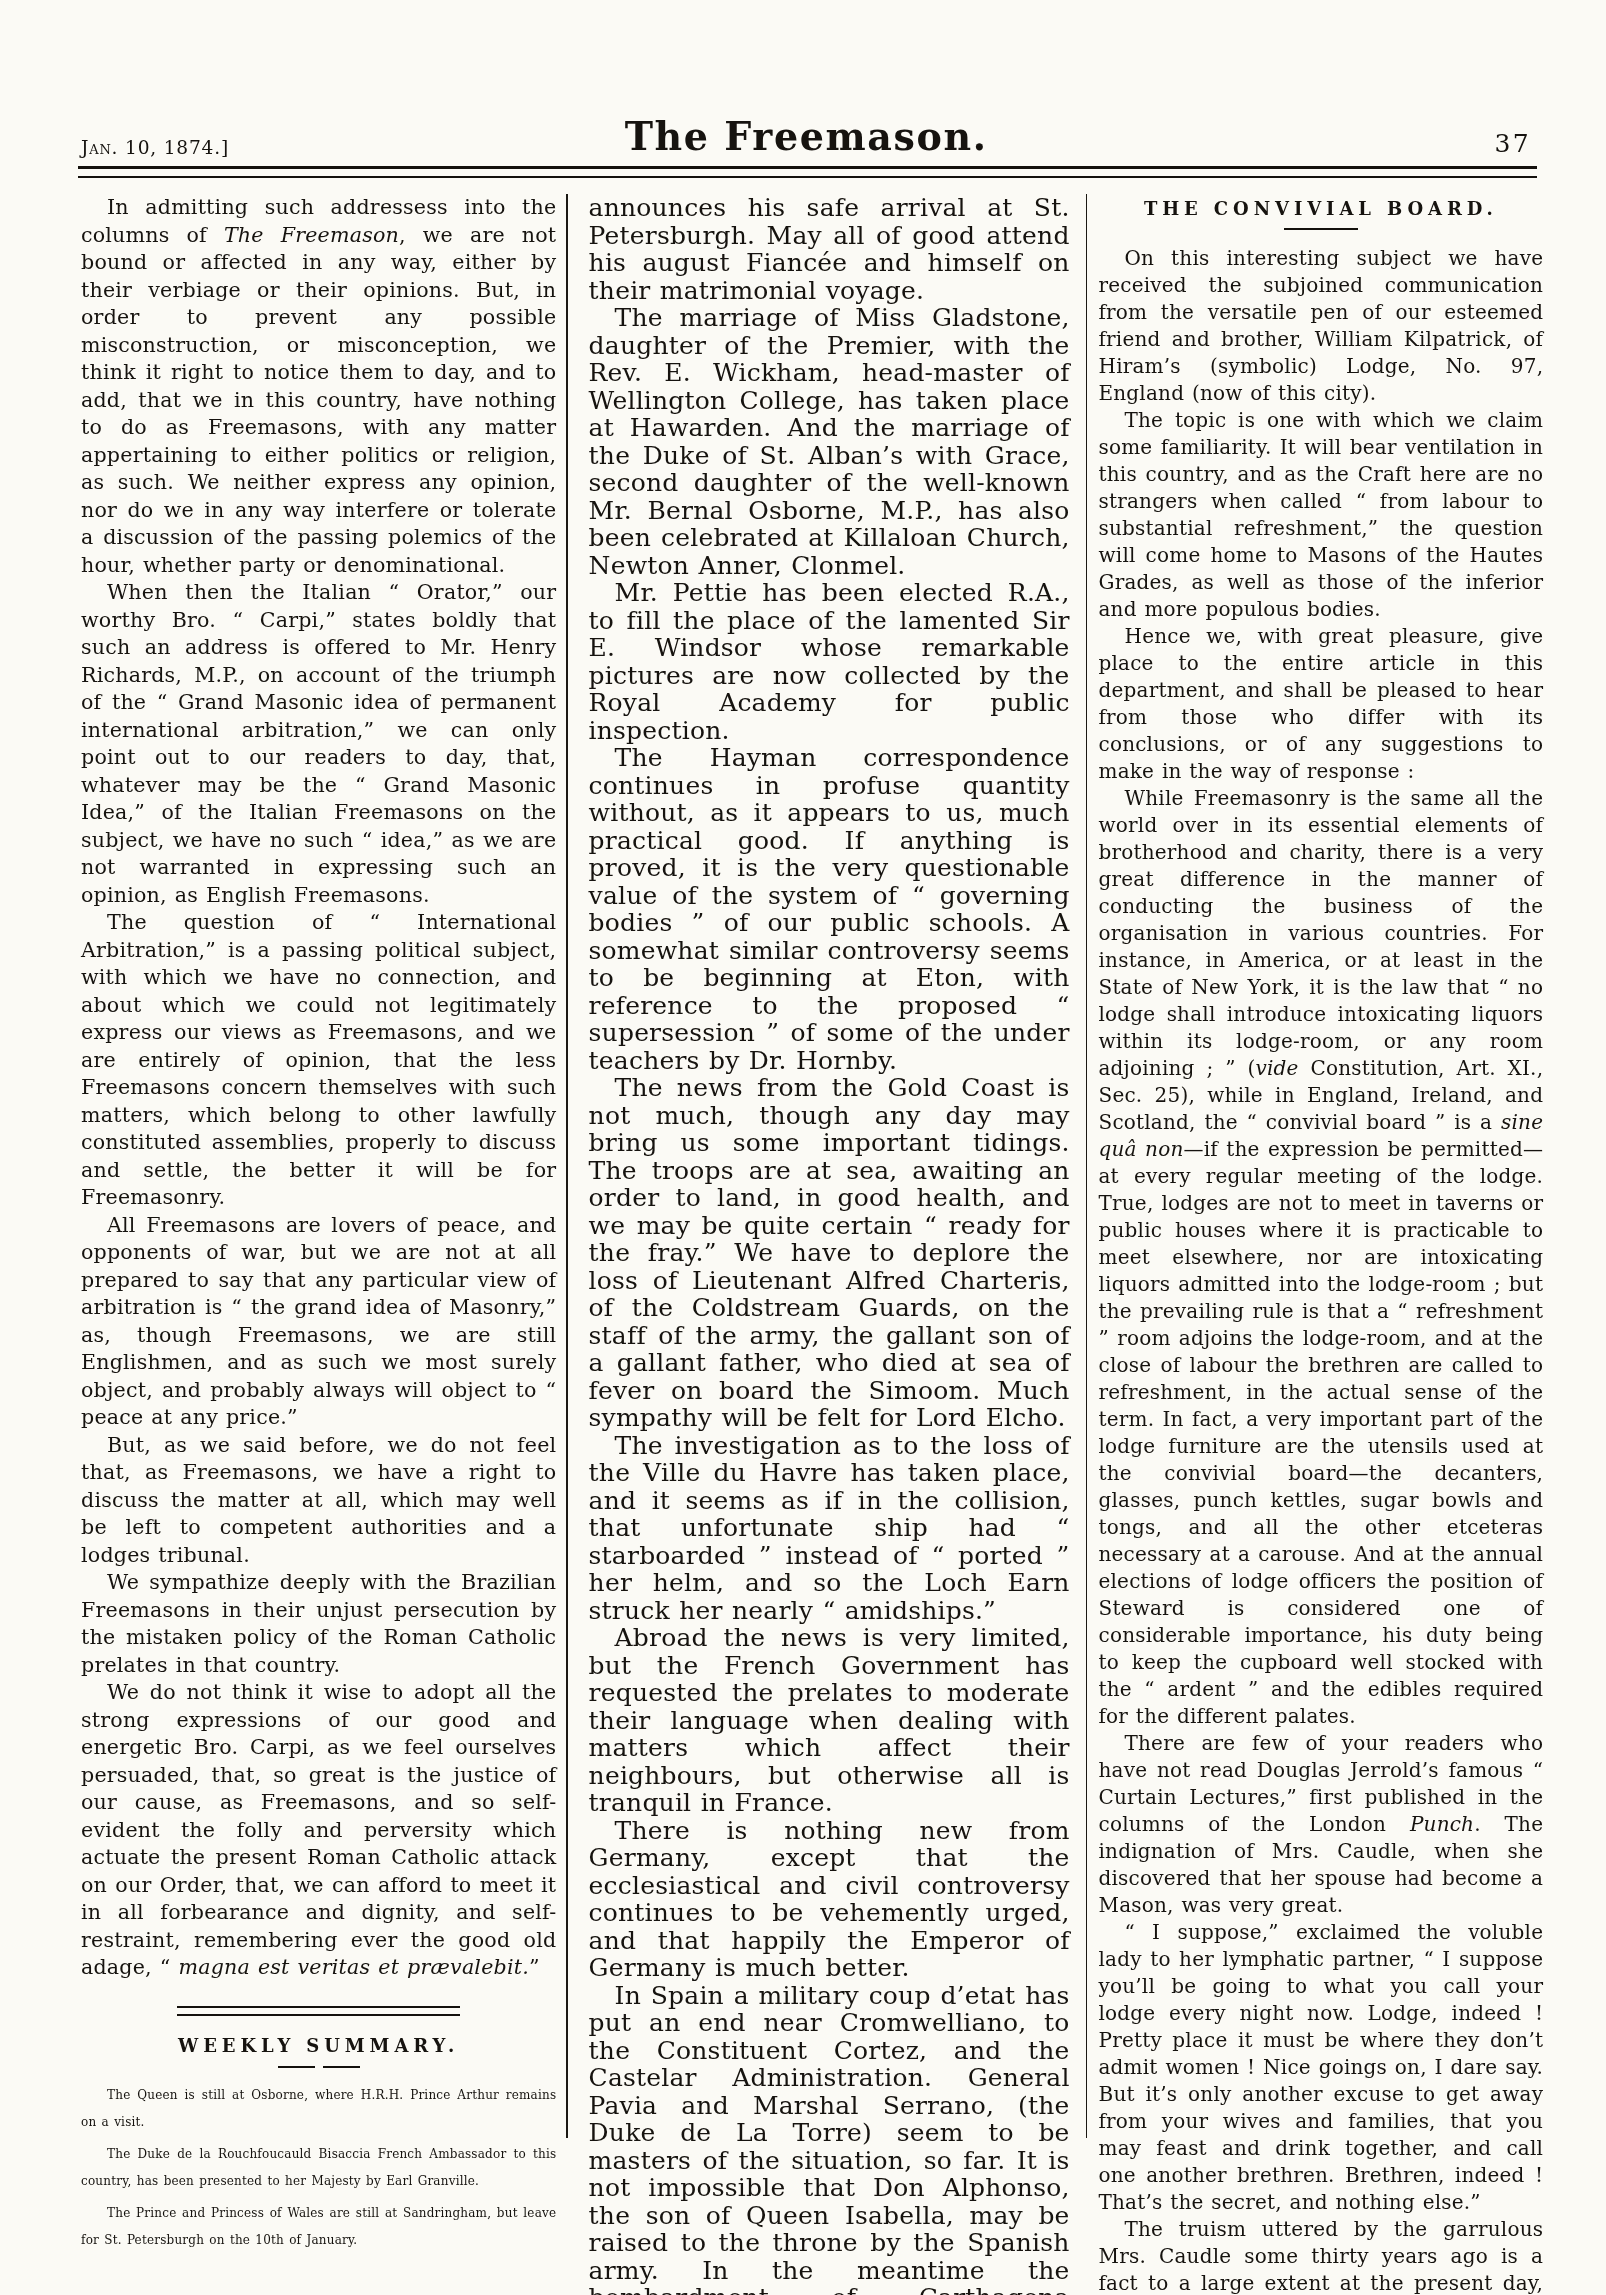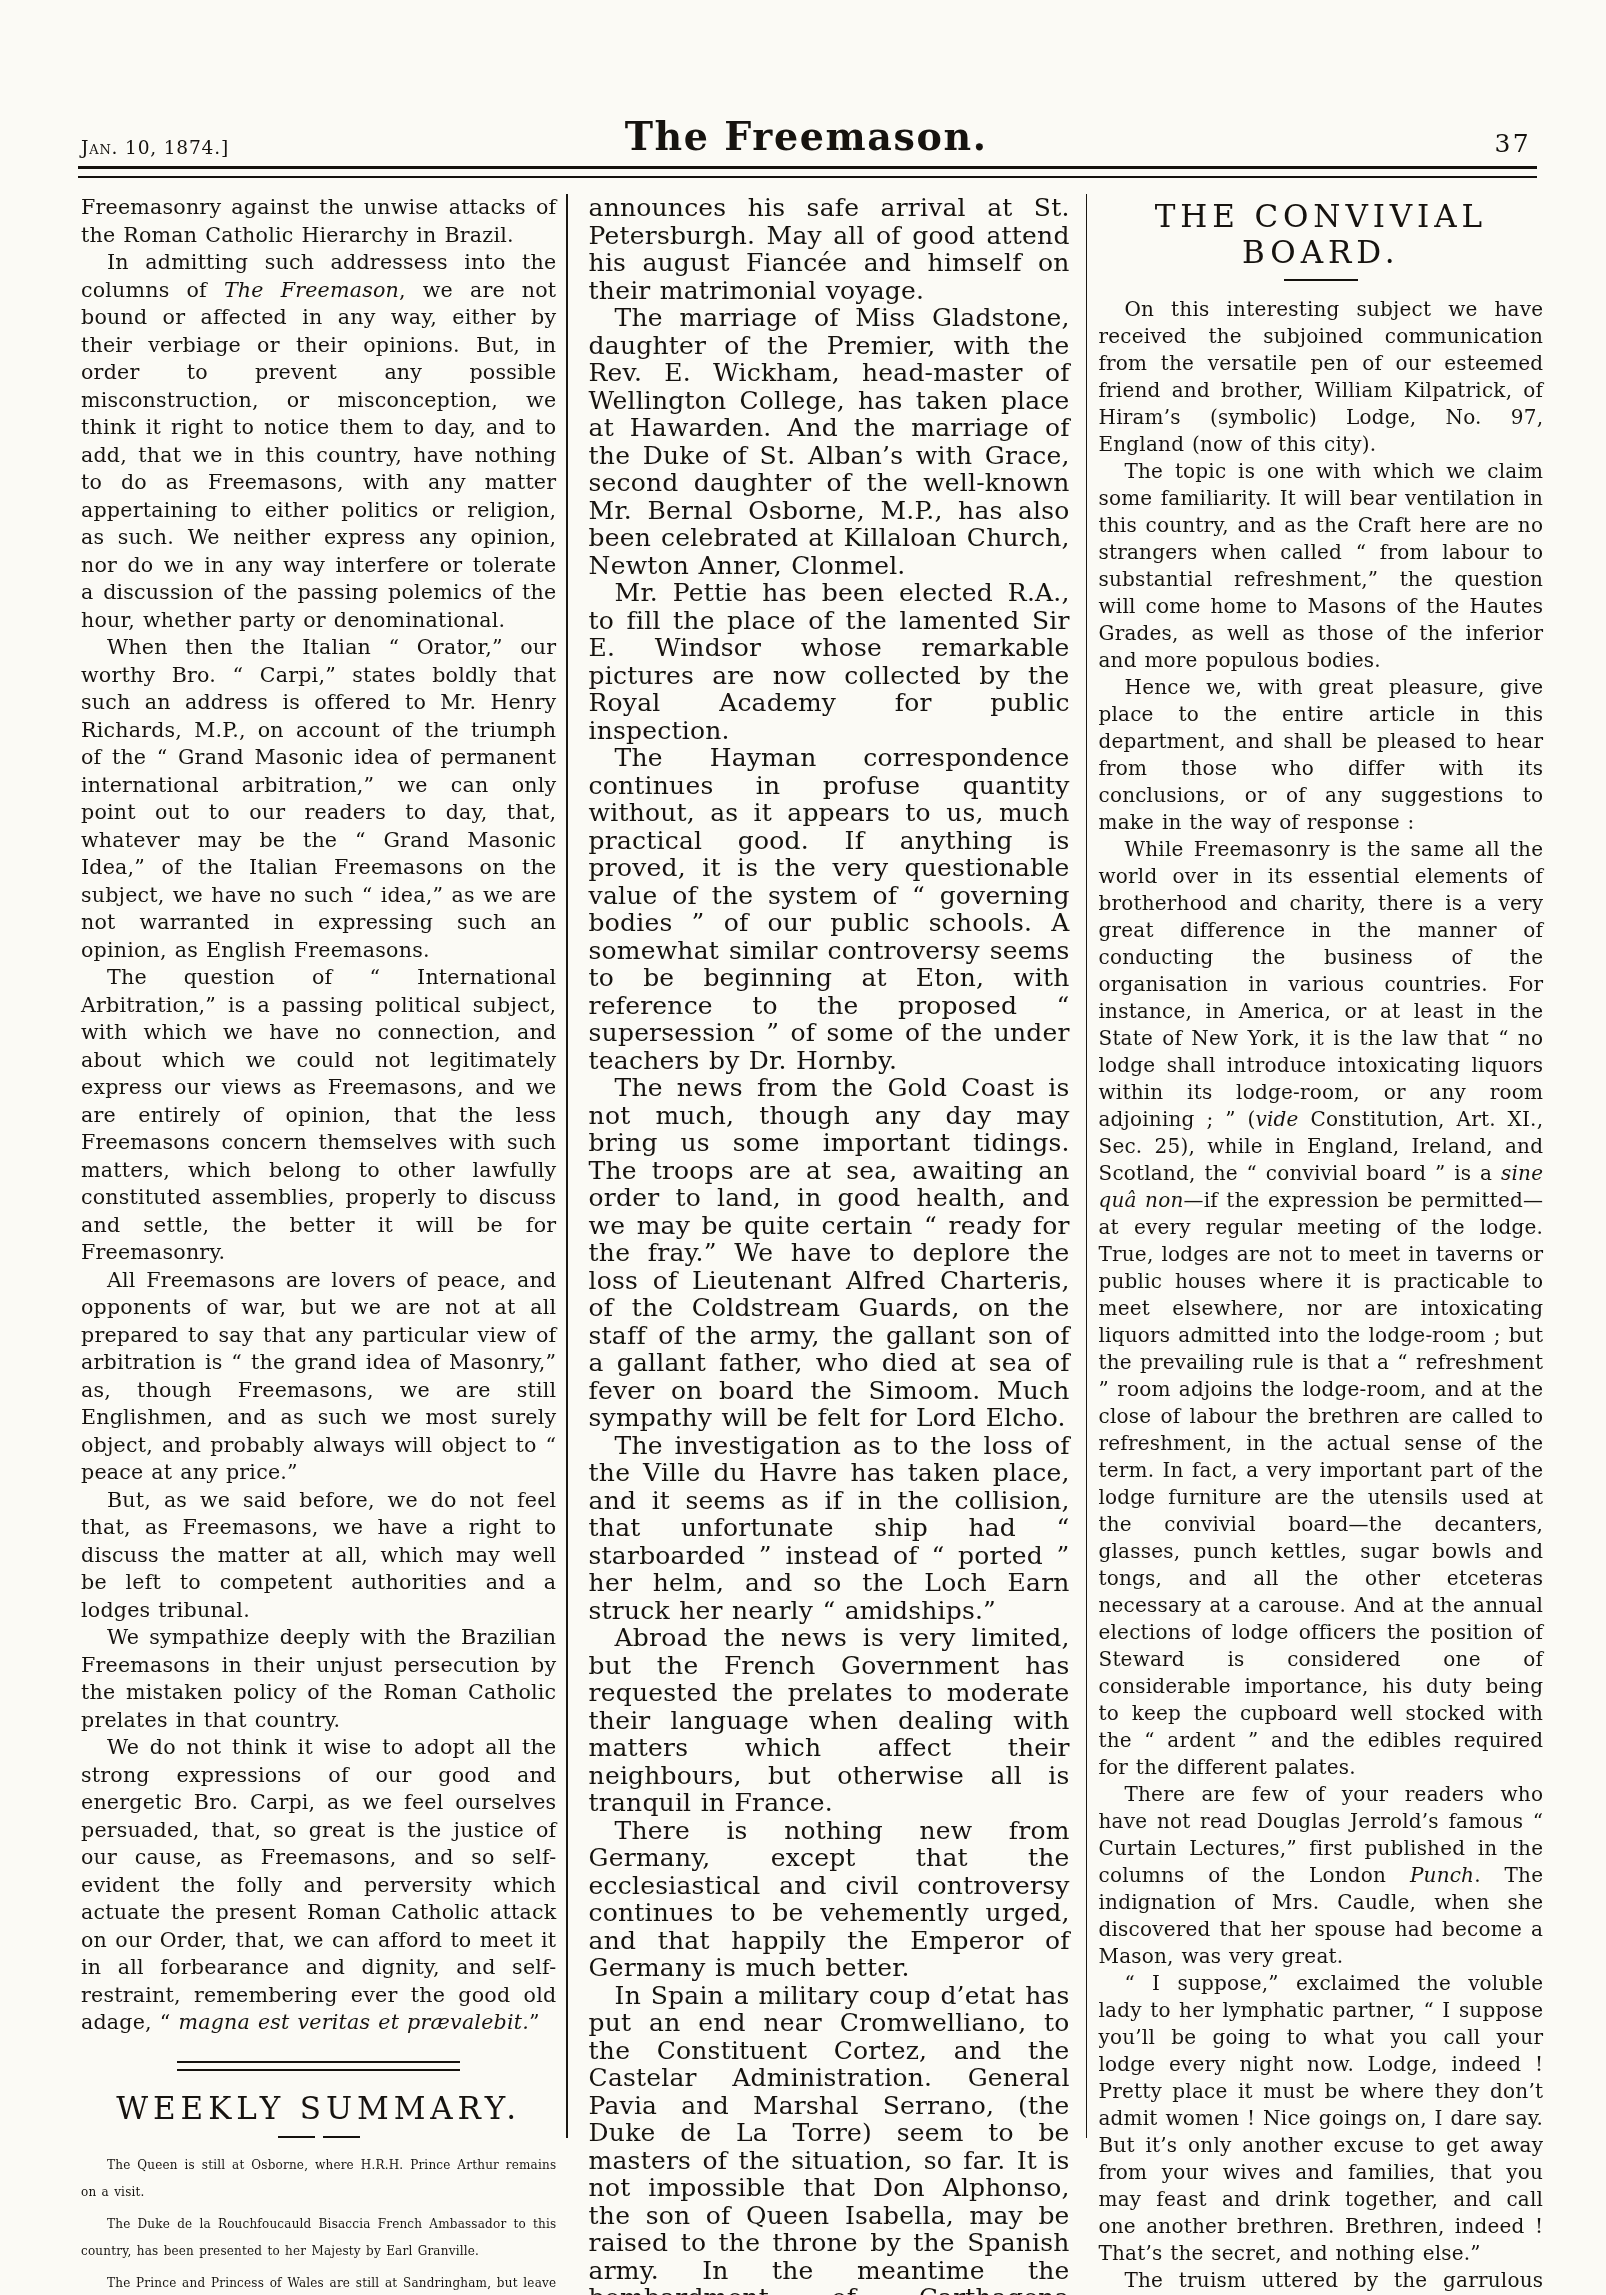--- a/index.html
+++ b/index.html
@@ -46,22 +46,22 @@
   }
   .col-2 p { font-size:25px; }
   .col-3 p { font-size:20px; line-height:27px; }
   .indent { text-indent:26px; }
   .summary p { font-size:12px; line-height:27px; margin-bottom:4.9px; }
   .section-divider {
     width:283px; margin:24px auto 19.4px auto; height:5.7px;
     border-top:2.4px solid #14110d; border-bottom:2.4px solid #14110d;
   }
   h2.sec-heading {
-    margin:0; text-align:center; font-weight:400;
-    font-size:31px; letter-spacing:4.9px;
+    margin:0; text-align:center; font-weight:700;
+    font-size:18px; letter-spacing:4.9px;
   }
   .dash-divider { display:flex; justify-content:center; gap:8px; margin:9.7px 0 14.6px 0; }
   .dash-divider .dash { width:37px; border-top:2px solid #14110d; }
   .dash-divider.single .dash { width:74px; }
   .col-3 .head-block { margin-top:3.2px; margin-bottom:4.9px; }
 </style>
 </head>
 <body>
 
 <div class="page">
@@ -70,21 +70,20 @@
     <span class="date">Jan. 10, 1874.]</span>
     <h1 class="title">The Freemason.</h1>
     <span class="pageno">37</span>
   </header>
 
   <div class="masthead-rule"></div>
 
   <main class="columns">
 
     <section class="col col-1">
-      <p>Freemasonry against the unwise attacks of the Roman Catholic Hierarchy in Brazil.</p>
       <p class="indent">In admitting such addressess into the columns of <i>The Freemason</i>, we are not bound or affected in any way, either by their verbiage or their opinions.  But, in order to prevent any possible misconstruction, or misconception, we think it right to notice them to day, and to add, that we in this country, have nothing to do as Freemasons, with any matter appertaining to either politics or religion, as such. We neither express any opinion, nor do we in any way interfere or tolerate a discussion of the passing polemics of the hour, whether party or denominational.</p>
       <p class="indent">When then the Italian “ Orator,” our worthy Bro. “ Carpi,” states boldly that such an address is offered to Mr. Henry Richards, M.P., on account of the triumph of the “ Grand Masonic idea of permanent international arbitration,” we can only point out to our readers to day, that, whatever may be the “ Grand Masonic Idea,” of the Italian Freemasons on the subject, we have no such “ idea,” as we are not warranted in expressing such an opinion, as English Freemasons.</p>
       <p class="indent">The question of “ International Arbitration,” is a passing political subject, with which we have no connection, and about which we could not legitimately express our views as Freemasons, and we are entirely of opinion, that the less Freemasons concern themselves with such matters, which belong to other lawfully constituted assemblies, properly to discuss and settle, the better it will be for Freemasonry.</p>
       <p class="indent">All Freemasons are lovers of peace, and opponents of war, but we are not at all prepared to say that any particular view of arbitration is “ the grand idea of Masonry,” as, though Freemasons, we are still Englishmen, and as such we most surely object, and probably always will object to “ peace at any price.”</p>
       <p class="indent">But, as we said before, we do not feel that, as Freemasons, we have a right to discuss the matter at all, which may well be left to competent authorities and a lodges tribunal.</p>
       <p class="indent">We sympathize deeply with the Brazilian Freemasons in their unjust persecution by the mistaken policy of the Roman Catholic prelates in that country.</p>
       <p class="indent">We do not think it wise to adopt all the strong expressions of our good and energetic Bro. Carpi, as we feel ourselves persuaded, that, so great is the justice of our cause, as Freemasons, and so self-evident the folly and perversity which actuate the present Roman Catholic attack on our Order, that, we can afford to meet it in all forbearance and dignity, and self-restraint, remembering ever the good old adage, “ <i>magna est veritas et prævalebit.</i>”</p>
 
       <div class="section-divider"></div>
 

